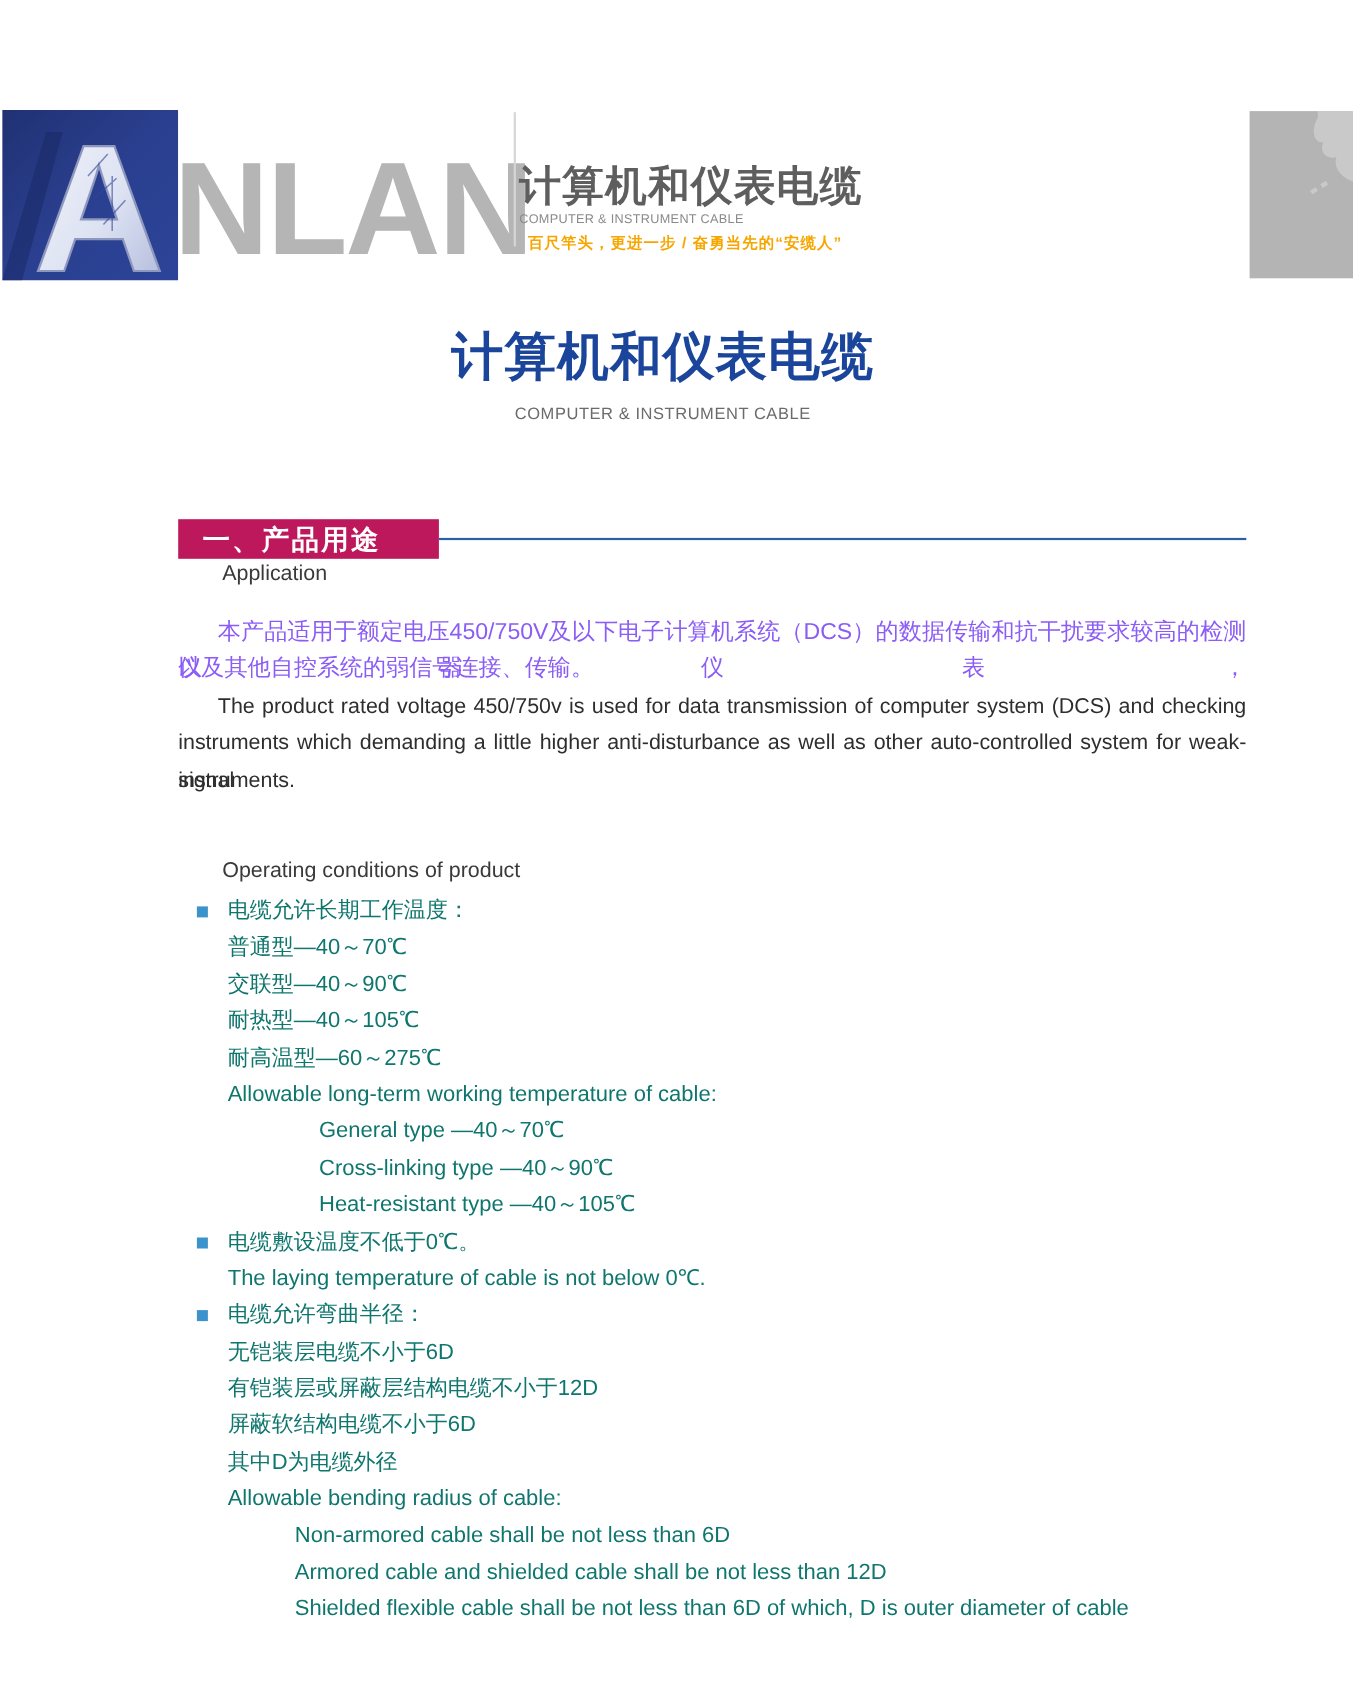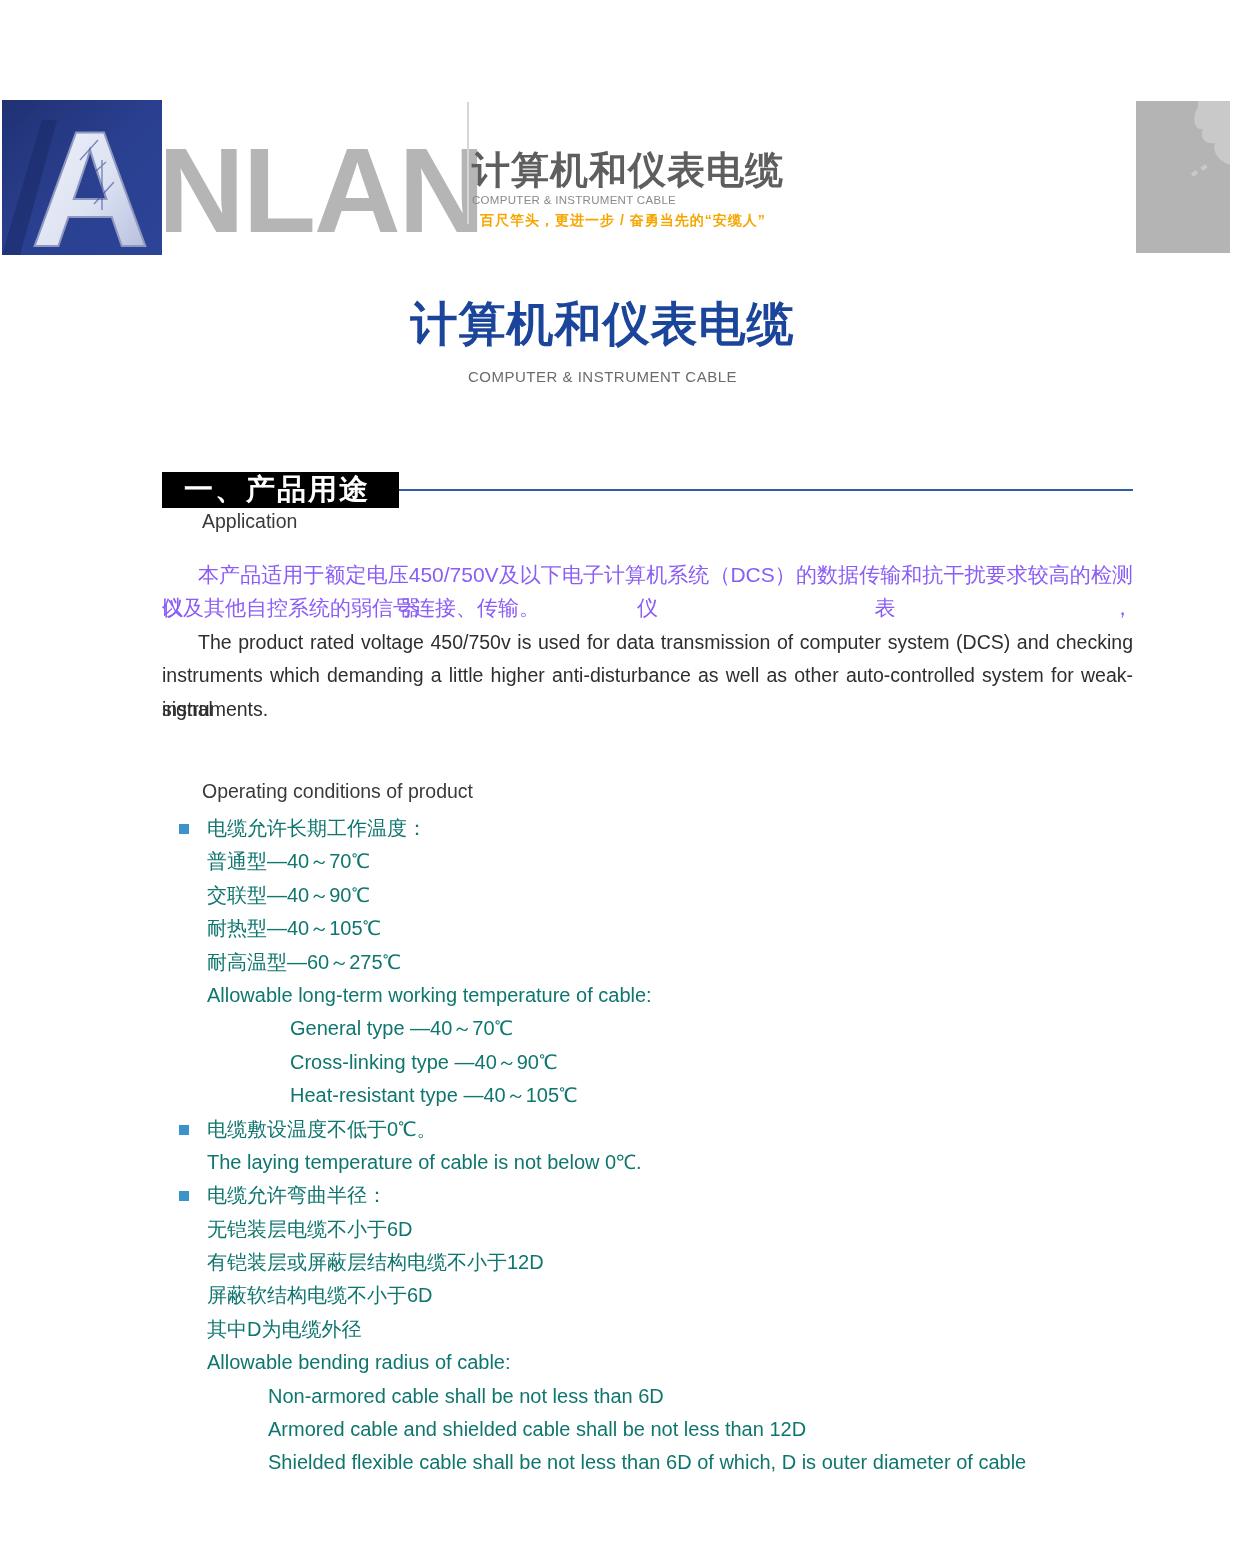--- a/index.html
+++ b/index.html
@@ -90,24 +90,24 @@
   
   .sec {
     position: absolute;
     left: 162px;
     width: 971px;
     height: 40px;
   }
   .sec-box {
     position: absolute;
     left: 0; top: 0;
-    background: #000000;
+    background: #be185d;
     color: #ffffff;
     font-weight: 700;
-    font-size: 29px;
+    font-size: 25px;
     letter-spacing: 2px;
     display: flex;
     align-items: center;
     padding-left: 22px;
     box-sizing: border-box;
   }
   .sec1 .sec-box { width: 237px; height: 36px; }
   .sec2 .sec-box { width: 251px; height: 39px; }
   .sec-rule {
     position: absolute;

